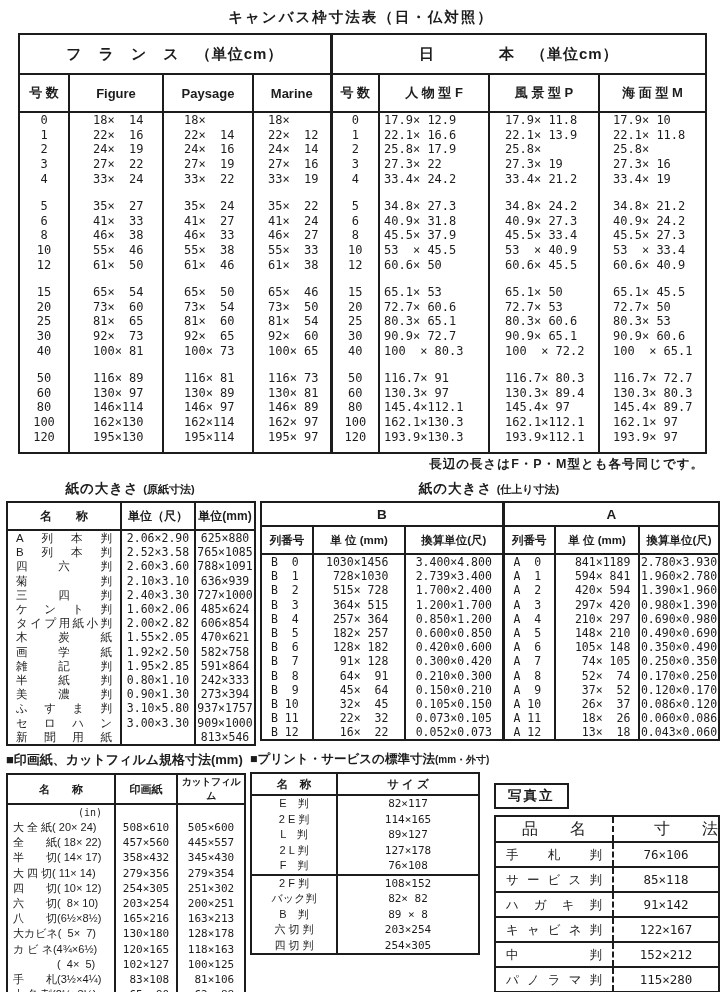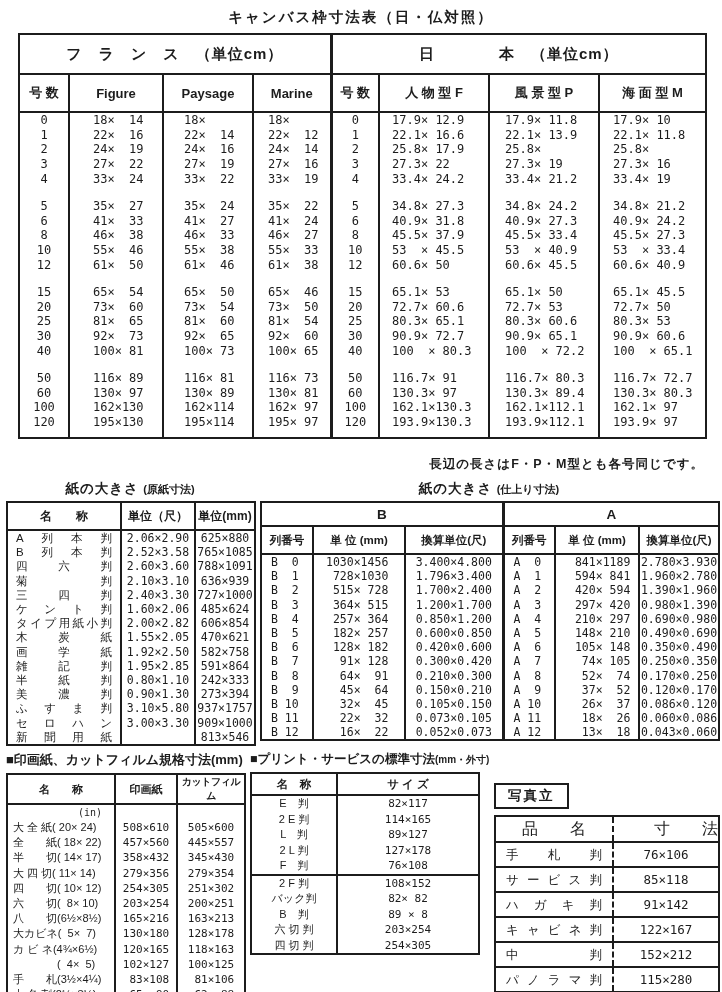--- a/index.html
+++ b/index.html
@@ -16,21 +16,21 @@
   #ctab th{font-weight:bold;}
   #ctab .h1 th{height:38px;font-size:15px;letter-spacing:1px;border-bottom:2px solid var(--ink);}
   #ctab .h2 th{height:36px;font-size:13px;border-bottom:2px solid var(--ink);border-left:2px solid var(--ink);}
   #ctab .h2 th:first-child{border-left:none;}
   #ctab .jdiv{border-left:3px solid var(--ink) !important;}
   #ctab tbody td{height:14.6px;font-family:var(--mono);font-size:12px;line-height:14px;white-space:pre;border-left:2px solid var(--ink);}
   #ctab tbody td:first-child{border-left:none;}
   #ctab td.no{text-align:center;}
   #ctab td.dim{text-align:left;}
   #ctab td.c1{padding-left:23px;} #ctab td.c2{padding-left:20px;} #ctab td.c3{padding-left:14px;}
-  #ctab td.c4{padding-left:12px;} #ctab td.c5{padding-left:15px;} #ctab td.c6{padding-left:13px;}
+  #ctab td.c4{padding-left:4px;} #ctab td.c5{padding-left:15px;} #ctab td.c6{padding-left:13px;}
   #ctab tr.gap td{height:13px;} #ctab tr.pad td{height:8px;}
   #note{position:absolute;top:456px;right:18px;font-size:12.5px;font-weight:bold;letter-spacing:1px;}
 
   
   .blk-title{text-align:center;font-weight:bold;white-space:nowrap;}
   .blk-title .main{font-size:13.5px;letter-spacing:1px;} .blk-title .sub{font-size:11px;}
   #raw-wrap{position:absolute;left:6px;top:479px;width:248px;}
   #raw-table{width:248px;margin-top:3px;border:2px solid var(--ink);}
   #raw-table th{height:26px;font-size:12px;font-weight:bold;border-bottom:2px solid var(--ink);border-left:2px solid var(--ink);}
   #raw-table th:first-child{border-left:none;}
@@ -313,20 +313,30 @@
           <td class="no">60</td>
           <td class="dim c1">130× 97</td>
           <td class="dim c2">130× 89</td>
           <td class="dim c3">130× 81</td>
           <td class="no jdiv">60</td>
           <td class="dim c4">130.3× 97</td>
           <td class="dim c5">130.3× 89.4</td>
           <td class="dim c6">130.3× 80.3</td>
         </tr>
         <tr>
+          <td class="no">80</td>
+          <td class="dim c1">146×114</td>
+          <td class="dim c2">146× 97</td>
+          <td class="dim c3">146× 89</td>
+          <td class="no jdiv">80</td>
+          <td class="dim c4">145.4×112.1</td>
+          <td class="dim c5">145.4× 97</td>
+          <td class="dim c6">145.4× 89.7</td>
+        </tr>
+        <tr>
           <td class="no">100</td>
           <td class="dim c1">162×130</td>
           <td class="dim c2">162×114</td>
           <td class="dim c3">162× 97</td>
           <td class="no jdiv">100</td>
           <td class="dim c4">162.1×130.3</td>
           <td class="dim c5">162.1×112.1</td>
           <td class="dim c6">162.1× 97</td>
         </tr>
         <tr>
@@ -485,21 +495,21 @@
             <td class="lb">B  0</td>
             <td class="mm">1030×1456</td>
             <td class="sh">3.400×4.800</td>
             <td class="lb adiv">A  0</td>
             <td class="mm"> 841×1189</td>
             <td class="sh">2.780×3.930</td>
           </tr>
           <tr>
             <td class="lb">B  1</td>
             <td class="mm"> 728×1030</td>
-            <td class="sh">1.796×3.400</td>
+            <td class="sh">2.739×3.400</td>
             <td class="lb adiv">A  1</td>
             <td class="mm"> 594× 841</td>
             <td class="sh">1.960×2.780</td>
           </tr>
           <tr>
             <td class="lb">B  2</td>
             <td class="mm"> 515× 728</td>
             <td class="sh">1.700×2.400</td>
             <td class="lb adiv">A  2</td>
             <td class="mm"> 420× 594</td>

